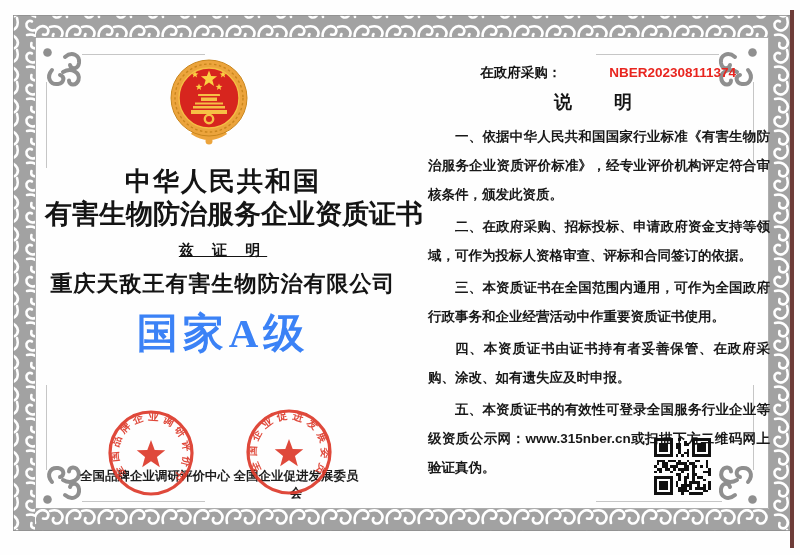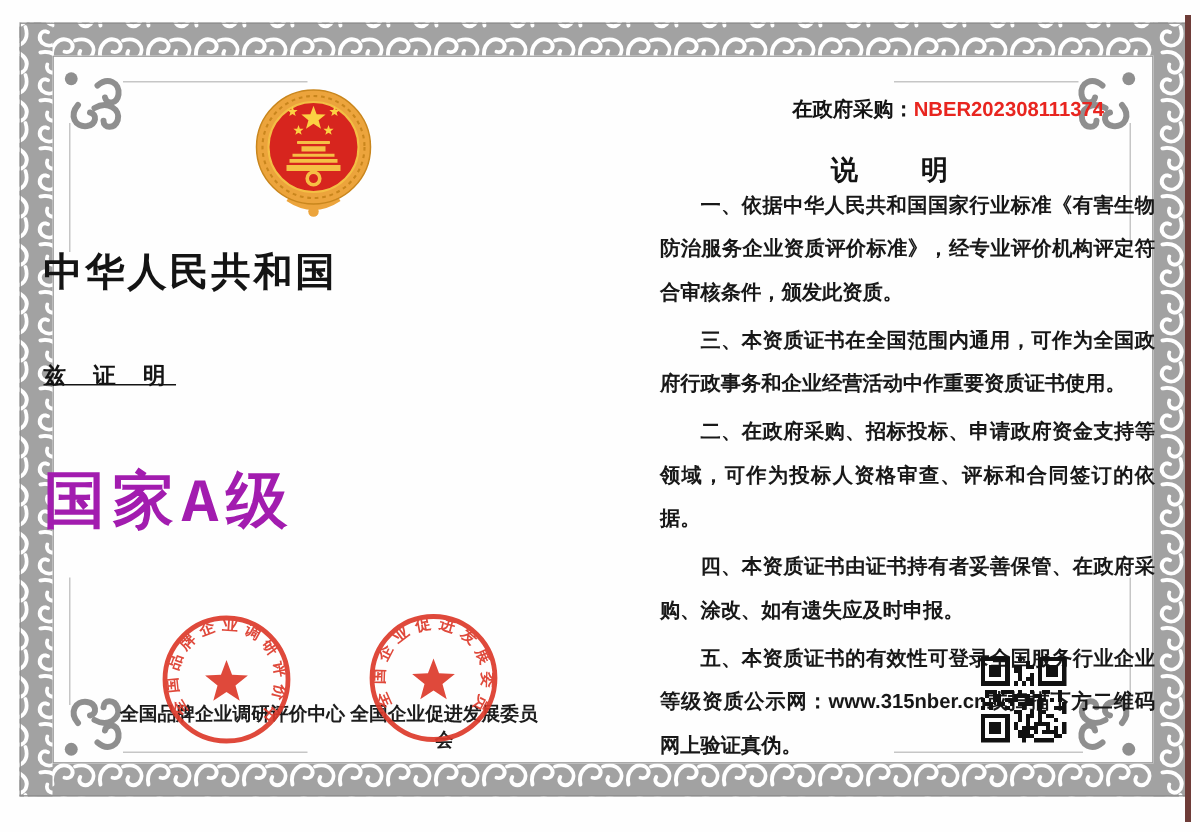--- a/index.html
+++ b/index.html
@@ -3,45 +3,45 @@
 <meta charset="utf-8">
 <style>
   html,body{margin:0;padding:0;background:#ffffff;}
   .page{position:relative;width:800px;height:555px;background:#fefefe;
         font-family:"Liberation Sans","DejaVu Sans",sans-serif;overflow:hidden;color:#141414;}
   svg{display:block;}
   .border-svg{position:absolute;left:0;top:0;}
   .edge-line{position:absolute;left:790px;top:10px;width:4px;height:538px;background:#6e3c38;}
 
   
-  .t-center{position:absolute;left:29px;width:356px;text-align:left;white-space:nowrap;}
+  .t-center{position:absolute;left:45px;width:356px;text-align:center;white-space:nowrap;}
   .emblem{position:absolute;left:167px;top:58px;}
   .title1{top:164px;font-size:26px;font-weight:bold;letter-spacing:2px;}
   .title2{top:196px;font-size:27px;font-weight:bold;}
   .intro {top:241px;font-size:15px;font-weight:bold;letter-spacing:7px;text-decoration:underline;}
   .company{top:269px;font-size:22px;font-weight:bold;letter-spacing:1px;}
-  .grade{top:306px;font-family:Liberation Mono, monospace;
-         font-size:41px;font-weight:bold;color:#a21caf;letter-spacing:5px;}
+  .grade{top:306px;font-family:Liberation Serif, serif;
+         font-size:41px;font-weight:bold;color:#3b82f6;letter-spacing:5px;}
   .dates{position:absolute;left:80px;top:369px;font-size:14px;font-weight:bold;line-height:22px;}
   .seal{position:absolute;opacity:0.92;}
   .seal1{left:106px;top:408px;}
   .seal2{left:244px;top:407px;}
   .seal-caption{position:absolute;top:468px;font-size:12.5px;font-weight:bold;text-align:center;color:#1c1c1c;}
   .cap1{left:80px;width:150px;}
   .cap2{left:230px;width:132px;}
 
   
   .cert-no{position:absolute;left:424px;top:64px;width:312px;text-align:right;
            font-size:13.5px;font-weight:bold;white-space:nowrap;}
-  .cert-no .red{color:#e8251f;}
-  .notes-heading{position:absolute;left:424px;top:101px;width:340px;text-align:center;
+  .cert-no .red{color:#e8251f;margin-left:48px;}
+  .notes-heading{position:absolute;left:424px;top:90px;width:340px;text-align:center;
                  font-size:18px;font-weight:bold;letter-spacing:2px;}
   .notes{position:absolute;left:424px;top:122px;width:346px;font-size:13.5px;font-weight:bold;
          line-height:29px;text-align:justify;color:#181818;}
-  .notes p{margin:0 0 3px 16px;text-indent:2em;}
+  .notes p{margin:0 0 3px 4px;text-indent:2em;}
   .qr{position:absolute;left:654px;top:438px;width:57px;height:57px;}
 </style>
 </head>
 <body>
 
 <div class="page">
 
   <svg width="0" height="0" style="position:absolute" aria-hidden="true">
     <defs>
       <path id="star" d="M0 -1 L0.247 -0.34 L0.951 -0.309 L0.399 0.13 L0.588 0.809 L0 0.42 L-0.588 0.809 L-0.399 0.13 L-0.951 -0.309 L-0.247 -0.34 Z"></path>
@@ -113,21 +113,23 @@
       <rect x="31" y="36" width="22" height="2" rx="0.5"></rect>
       <rect x="34" y="39.5" width="16" height="3.5"></rect>
       <rect x="28" y="44.5" width="28" height="2"></rect>
       <rect x="26" y="48" width="32" height="2.5"></rect>
       <rect x="24" y="52" width="36" height="4"></rect>
     </g>
     <circle cx="42" cy="61" r="4.2" fill="none" stroke="#f6bf45" stroke-width="2.4"></circle>
   </svg>
 
   <div class="t-center title1">中华人民共和国</div>
+  <div class="t-center title2">有害生物防治服务企业资质证书</div>
   <div class="t-center intro">兹 证 明</div>
+  <div class="t-center company">重庆天敌王有害生物防治有限公司</div>
   <div class="t-center grade">国家A级</div>
 
 
   <div class="seal-caption cap1">全国品牌企业调研评价中心</div>
   <div class="seal-caption cap2">全国企业促进发展委员会</div>
 
   <svg class="seal seal1" width="90" height="90" viewBox="0 0 90 90">
     <defs>
         <path id="arc1" d="M19.7 66.2 A33 33 0 1 1 70.3 66.2" fill="none"></path>
       </defs>
@@ -149,22 +151,22 @@
   </svg>
 
   <div class="cert-no">
     <span>在政府采购：</span><span class="red">NBER202308111374</span>
   </div>
 
   <div class="notes-heading">说　　明</div>
 
   <div class="notes">
     <p>一、依据中华人民共和国国家行业标准《有害生物防治服务企业资质评价标准》，经专业评价机构评定符合审核条件，颁发此资质。</p>
+    <p>二、在政府采购、招标投标、申请政府资金支持等领域，可作为投标人资格审查、评标和合同签订的依据。</p>
     <p>三、本资质证书在全国范围内通用，可作为全国政府行政事务和企业经营活动中作重要资质证书使用。</p>
-    <p>二、在政府采购、招标投标、申请政府资金支持等领域，可作为投标人资格审查、评标和合同签订的依据。</p>
     <p>四、本资质证书由证书持有者妥善保管、在政府采购、涂改、如有遗失应及时申报。</p>
     <p>五、本资质证书的有效性可登录全国服务行业企业等级资质公示网：www.315nber.cn或扫描下方二维码网上验证真伪。</p>
   </div>
 
   <svg id="qr-svg" class="qr" viewBox="0 0 21 21" shape-rendering="crispEdges">
       <g fill="#111111">
         <rect x="0" y="0" width="1" height="1"></rect>
         <rect x="1" y="0" width="1" height="1"></rect>
         <rect x="2" y="0" width="1" height="1"></rect>
         <rect x="3" y="0" width="1" height="1"></rect>

